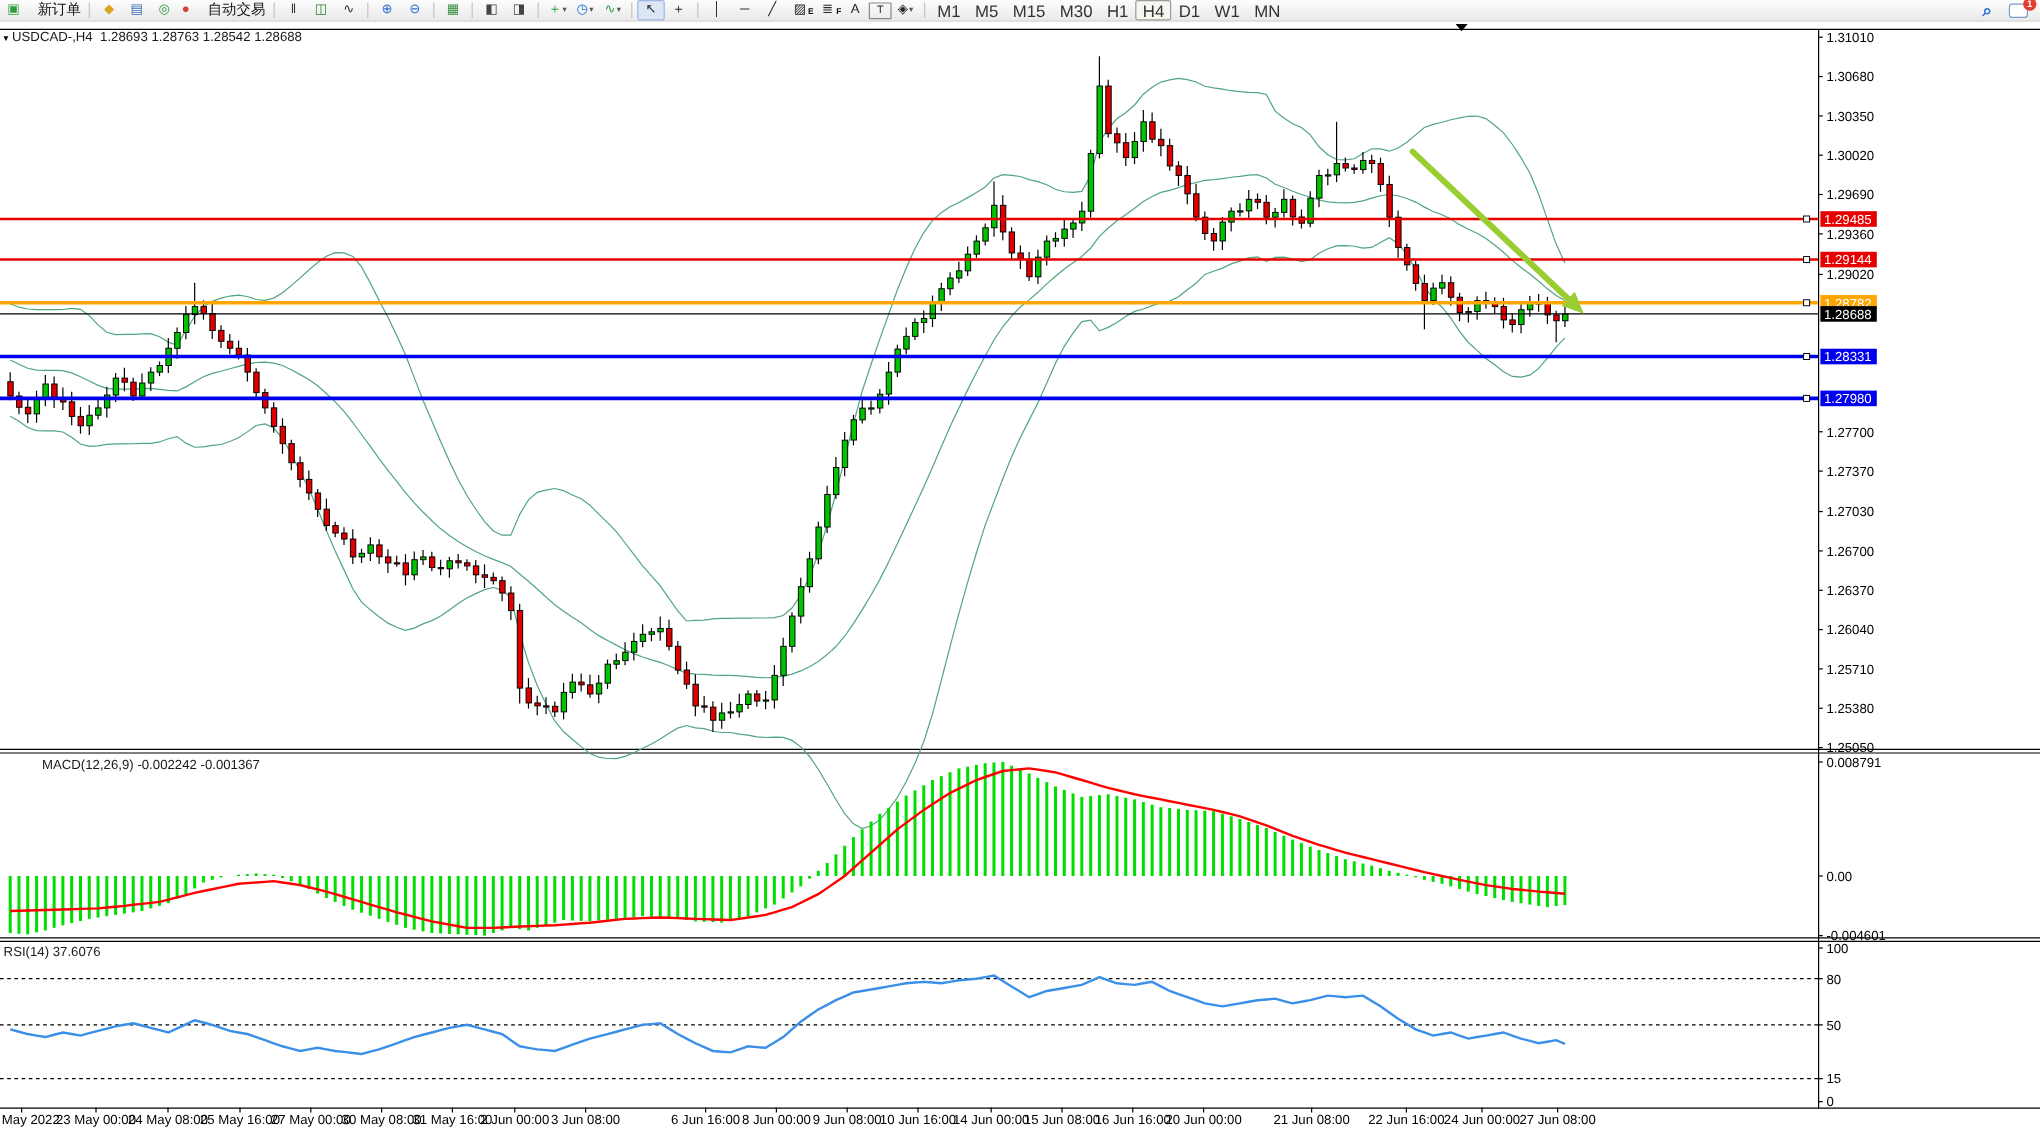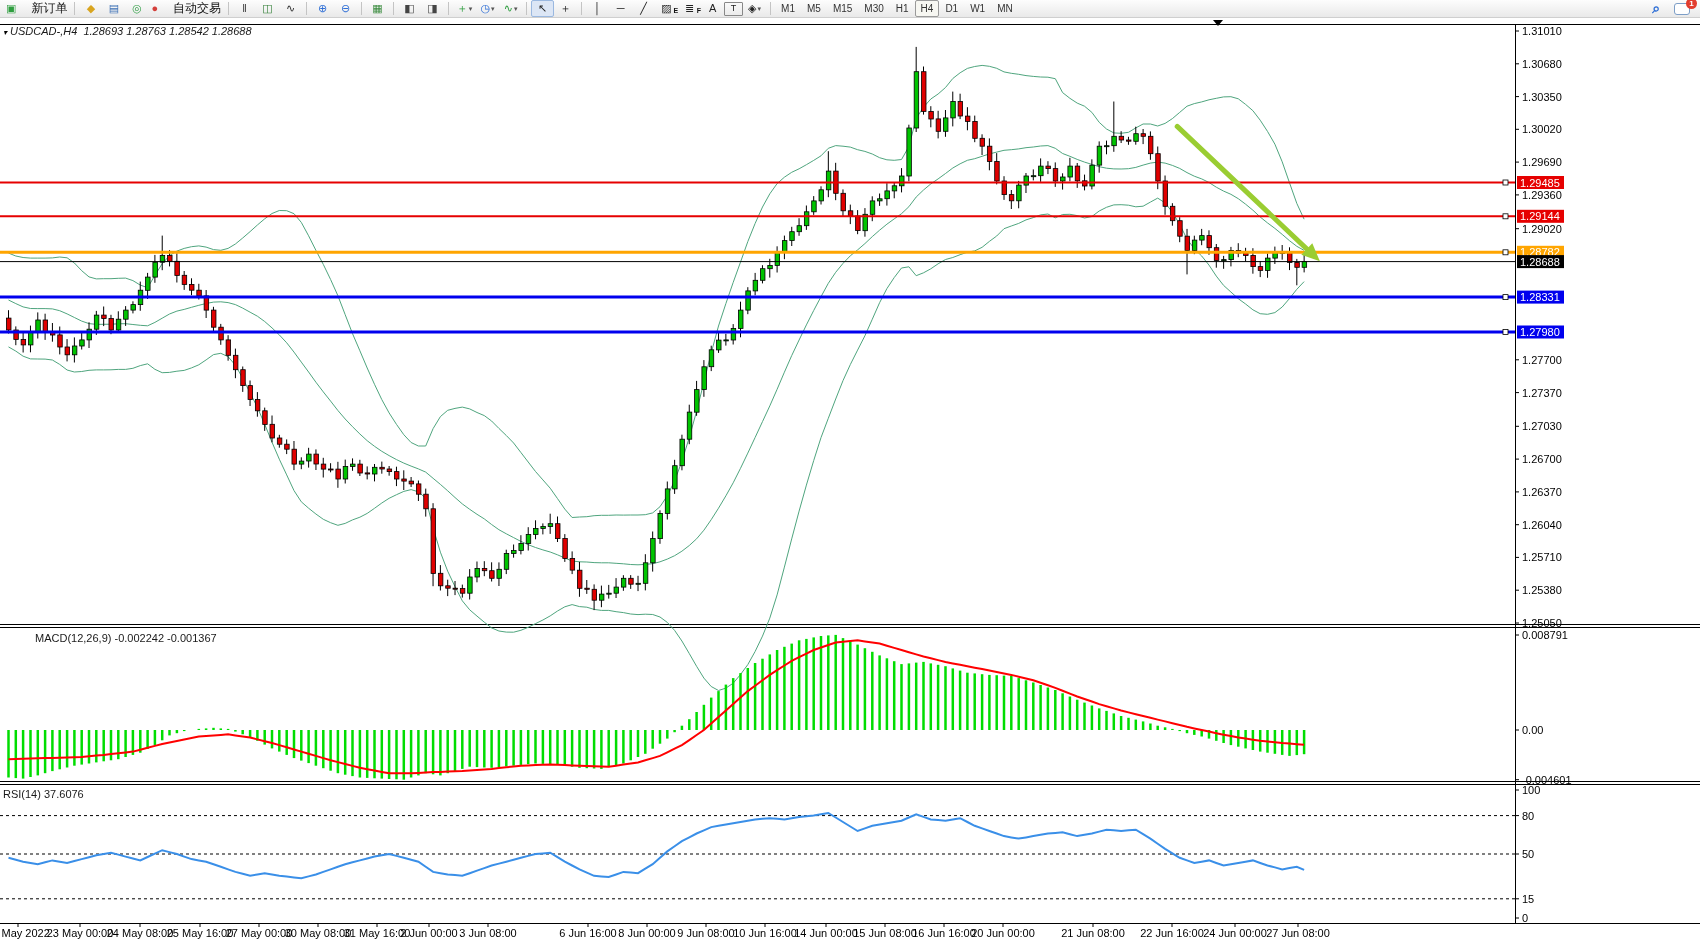--- a/index.html
+++ b/index.html
@@ -8,21 +8,21 @@
   #toolbar{position:absolute;left:0;top:0;width:1700px;height:18px;display:flex;align-items:center;
     background:linear-gradient(#fdfdfd,#e9e9e9);border-bottom:1px solid #cfcfcf;z-index:5;padding-left:3px;box-sizing:border-box;}
   .tb-btn{height:15px;min-width:17px;display:inline-flex;align-items:center;justify-content:center;
     font-size:11px;line-height:15px;padding:0 2px;border:1px solid transparent;border-radius:2px;position:relative;cursor:default;white-space:nowrap;}
   .tb-btn.active{background:#dce6f5;border-color:#9ab8e0;}
   .tb-btn .dd{font-size:7px;color:#555;margin-left:1px;}
   .tb-btn .sub{position:absolute;right:-1px;bottom:-2px;font-size:7px;font-weight:bold;color:#111;}
   .tb-btn.boxed{border:1px solid #888;border-radius:1px;height:12px;min-width:13px;font-size:9px;}
   .tb-label{font-size:12px;color:#111;margin-left:15px;}
   .tb-sep{width:1px;height:13px;background:#c4c4c4;margin:0 4px;flex:0 0 1px;}
-  .tf{font-size:10px;color:#333;padding:0 5px;height:15px;display:inline-flex;align-items:center;border:1px solid transparent;border-radius:2px;}
+  .tf{font-size:14px;color:#333;padding:0 5px;height:15px;display:inline-flex;align-items:center;border:1px solid transparent;border-radius:2px;}
   .tf.active{background:#f7f7f2;border-color:#9a9a9a;}
   #tb-right{margin-left:auto;display:flex;align-items:center;margin-right:10px;gap:14px;}
   .chat{width:14px;height:10px;border:1px solid #7d9ec7;border-radius:3px;position:relative;background:#fff;}
   .chat .badge{position:absolute;top:-6px;right:-8px;background:#e23d2e;color:#fff;border-radius:50%;
      width:11px;height:11px;font-size:8px;line-height:11px;text-align:center;font-weight:bold;}
   
   .overlay{position:absolute;font-size:11px;color:#1a1a1a;z-index:3;white-space:pre;}
   #chart-svg{position:absolute;left:0;top:0;z-index:1;}
   .mk{font-size:8px;color:#000;margin-right:3px;}
 </style>
@@ -817,19 +817,19 @@
         <text x="1093" y="937" font-size="11" fill="#000" text-anchor="middle" font-family="Liberation Sans,sans-serif">21 Jun 08:00</text>
         <line x1="1172" y1="923" x2="1172" y2="927" stroke="#000" stroke-width="1"></line>
         <text x="1172" y="937" font-size="11" fill="#000" text-anchor="middle" font-family="Liberation Sans,sans-serif">22 Jun 16:00</text>
         <line x1="1235" y1="923" x2="1235" y2="927" stroke="#000" stroke-width="1"></line>
         <text x="1235" y="937" font-size="11" fill="#000" text-anchor="middle" font-family="Liberation Sans,sans-serif">24 Jun 00:00</text>
         <line x1="1298" y1="923" x2="1298" y2="927" stroke="#000" stroke-width="1"></line>
         <text x="1298" y="937" font-size="11" fill="#000" text-anchor="middle" font-family="Liberation Sans,sans-serif">27 Jun 08:00</text>
       </g>
     </svg>
 
-  <div class="overlay" style="left:3px;top:25px;font-style:italic;"><span class="mk">▾</span><span>USDCAD-,H4</span><span>&nbsp;&nbsp;</span><span>1.28693 1.28763 1.28542 1.28688</span></div>
+  <div class="overlay" style="left:3px;top:25px;"><span class="mk">▾</span><span>USDCAD-,H4</span><span>&nbsp;&nbsp;</span><span>1.28693 1.28763 1.28542 1.28688</span></div>
 
   <div class="overlay" style="left:3px;top:632px;margin-left:32px;"><span>MACD(12,26,9)</span><span>&nbsp;</span><span>-0.002242 -0.001367</span></div>
 
   <div class="overlay" style="left:3px;top:788px;"><span>RSI(14)</span><span>&nbsp;</span><span>37.6076</span></div>
 
 </div>
 
 </body></html>

